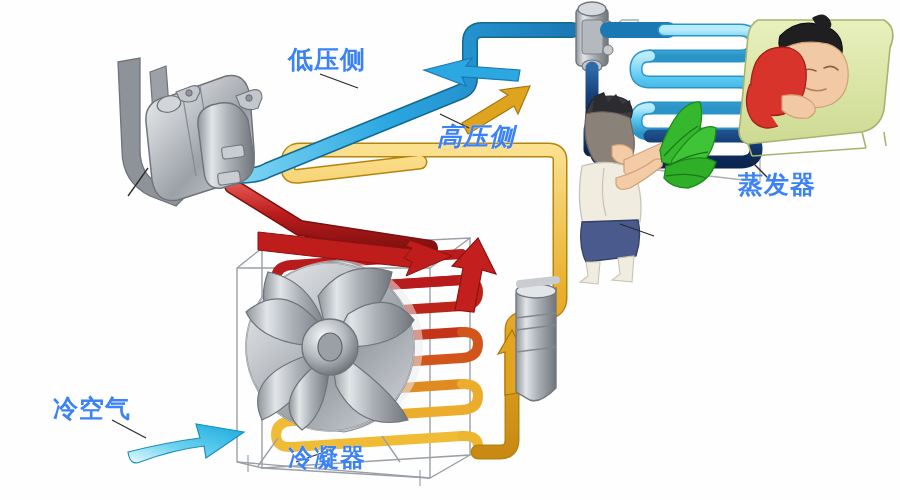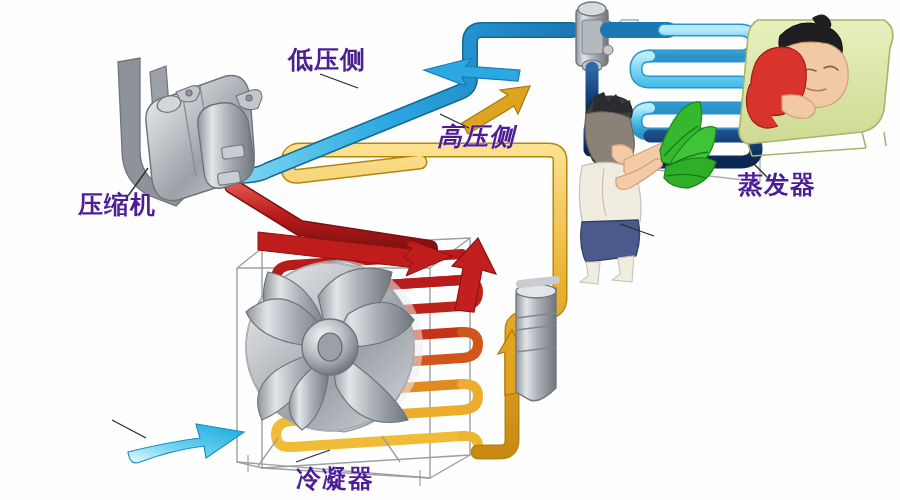--- a/index.html
+++ b/index.html
@@ -4,21 +4,21 @@
 <style>
   html,body{margin:0;padding:0;}
   body{
     width:900px;height:500px;overflow:hidden;background:#ffffff;
     font-family:"Liberation Sans","DejaVu Sans",sans-serif;
     -webkit-font-smoothing:antialiased;
   }
   #stage{position:relative;width:900px;height:500px;background:#fefefe;}
   #stage svg{position:absolute;left:0;top:0;}
   .lbl{
-    position:absolute;color:#4c1d95;font-weight:700;
+    position:absolute;color:#3b82f6;font-weight:700;
     font-family:"DejaVu Sans","Liberation Sans",sans-serif;
     letter-spacing:1px;white-space:nowrap;line-height:1;
     text-shadow:0 0 1px rgba(255,255,255,.9);
   }
   .lbl-lg{font-size:25px;}
 </style>
 </head>
 <body>
 
 <div id="stage">
@@ -287,25 +287,25 @@
     <line x1="148" y1="168" x2="128" y2="196"></line>
     <line x1="358" y1="88" x2="320" y2="74"></line>
     <line x1="469" y1="128" x2="440" y2="114"></line>
     <line x1="750" y1="160" x2="768" y2="178"></line>
     <line x1="620" y1="224" x2="654" y2="236"></line>
     <line x1="330" y1="450" x2="296" y2="462"></line>
     <line x1="146" y1="438" x2="112" y2="420"></line>
   </g>
 </svg>
 
-<div class="lbl lbl-lg" style="left:78px;top:192px;">压缩机</div>
 
 <div class="lbl lbl-lg" style="left:288px;top:47px;">低压侧</div>
 
 <div class="lbl lbl-lg" style="left:437px;top:124px;font-style:italic;">高压侧</div>
 
 <div class="lbl lbl-lg" style="left:738px;top:172px;">蒸发器</div>
 
 
-<div class="lbl lbl-lg" style="left:296px;top:445px;margin-top:21px;">冷凝器</div>
-
+<div class="lbl lbl-lg" style="left:288px;top:445px;">冷凝器</div>
+
+<div class="lbl lbl-lg" style="left:53px;top:396px;">冷空气</div>
 
 </div>
 
 </body></html>

